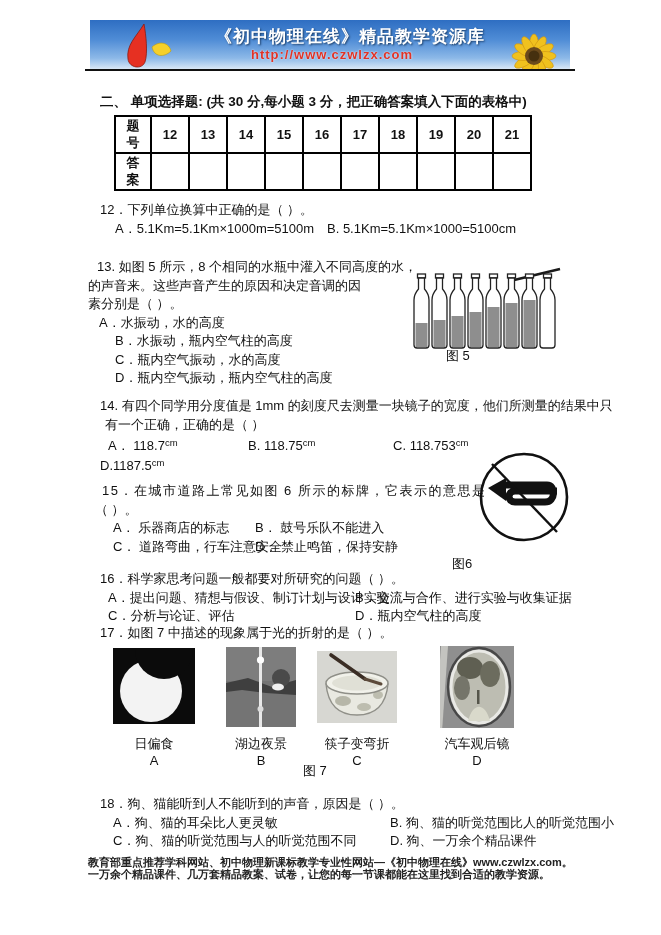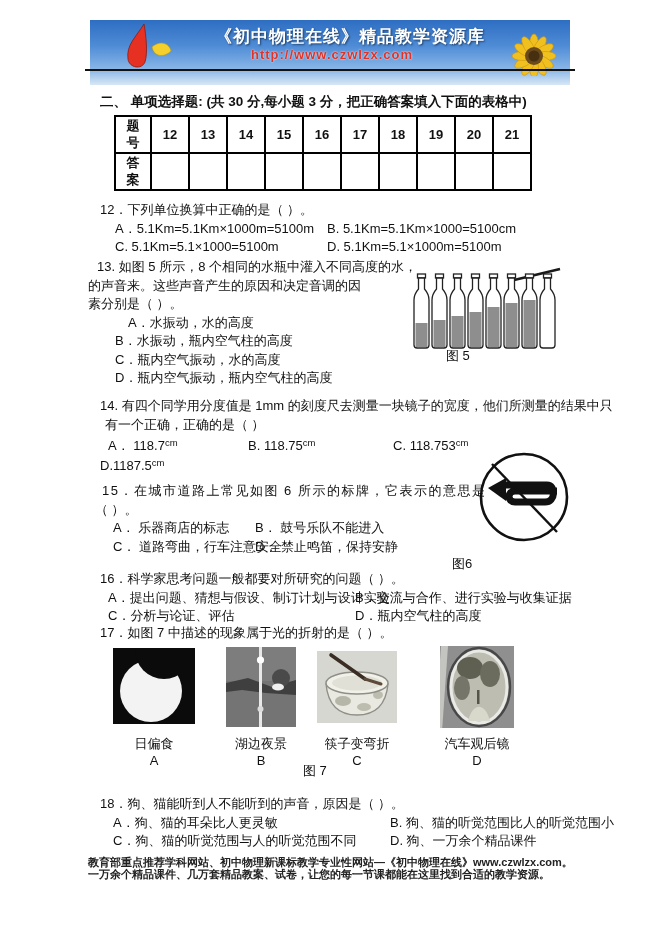--- a/index.html
+++ b/index.html
@@ -4,21 +4,21 @@
 <style>
   * { margin:0; padding:0; box-sizing:border-box; }
   html,body { background:#fff; }
   body {
     position:relative; width:661px; height:935px;
     font-family:"Liberation Sans","DejaVu Sans",sans-serif;
     color:#111; overflow:hidden;
   }
   
   .banner {
-    position:absolute; left:90px; top:20px; width:480px; height:65px;
+    position:absolute; left:90px; top:20px; width:480px; height:49px;
     background:linear-gradient(180deg,#2e6ec2 0%,#4f8cd6 40%,#8db9e8 78%,#d9e7f6 100%);
     overflow:hidden;
   }
   .banner-title {
     position:absolute; left:92px; top:5px; width:336px; text-align:center;
     color:#fff; font-weight:bold; font-size:17px; letter-spacing:1px;
     text-shadow:1px 1px 2px #1a3c66; white-space:nowrap;
   }
   .banner-url {
     position:absolute; left:92px; top:27px; width:300px; text-align:center;
@@ -128,30 +128,27 @@
     <td></td>
   </tr>
 </tbody>
   </table>
 
 <div class="q" style="left:100px; top:201px; width:475px;">
   <div>12．下列单位换算中正确的是（       ）。</div>
   <div>
     <span class="colA-12">A．5.1Km=5.1Km×1000m=5100m</span><span>B. 5.1Km=5.1Km×1000=5100cm</span>
   </div>
-  <div>
-    <span class="colA-12">C. 5.1Km=5.1×1000=5100m</span><span>D. 5.1Km=5.1×1000m=5100m</span>
-  </div>
 </div>
 
 <div class="q" style="left:88px; top:258px; width:335px;">
   <div style="text-indent:9px;">13. 如图 5 所示，8 个相同的水瓶中灌入不同高度的水，</div>
   <div>的声音来。这些声音产生的原因和决定音调的因</div>
   <div>素分别是（        ）。</div>
-  <div class="opt-ind" style="margin-left:40px;">A．水振动，水的高度</div>
+  <div class="opt-ind" style="margin-left:11px;">A．水振动，水的高度</div>
   <div class="opt-ind" style="margin-left:27px;">B．水振动，瓶内空气柱的高度</div>
   <div class="opt-ind" style="margin-left:27px;">C．瓶内空气振动，水的高度</div>
   <div class="opt-ind" style="margin-left:27px;">D．瓶内空气振动，瓶内空气柱的高度</div>
 </div>
 
 <div class="fig" style="left:412px; top:264px;">
   <svg width="150" height="86" viewBox="0 0 150 86">
     <line x1="98" y1="17" x2="148" y2="5" stroke="#1a1a1a" stroke-width="2.6"></line>
 
     <g stroke="#222" stroke-width="1.3" fill="#fff">

